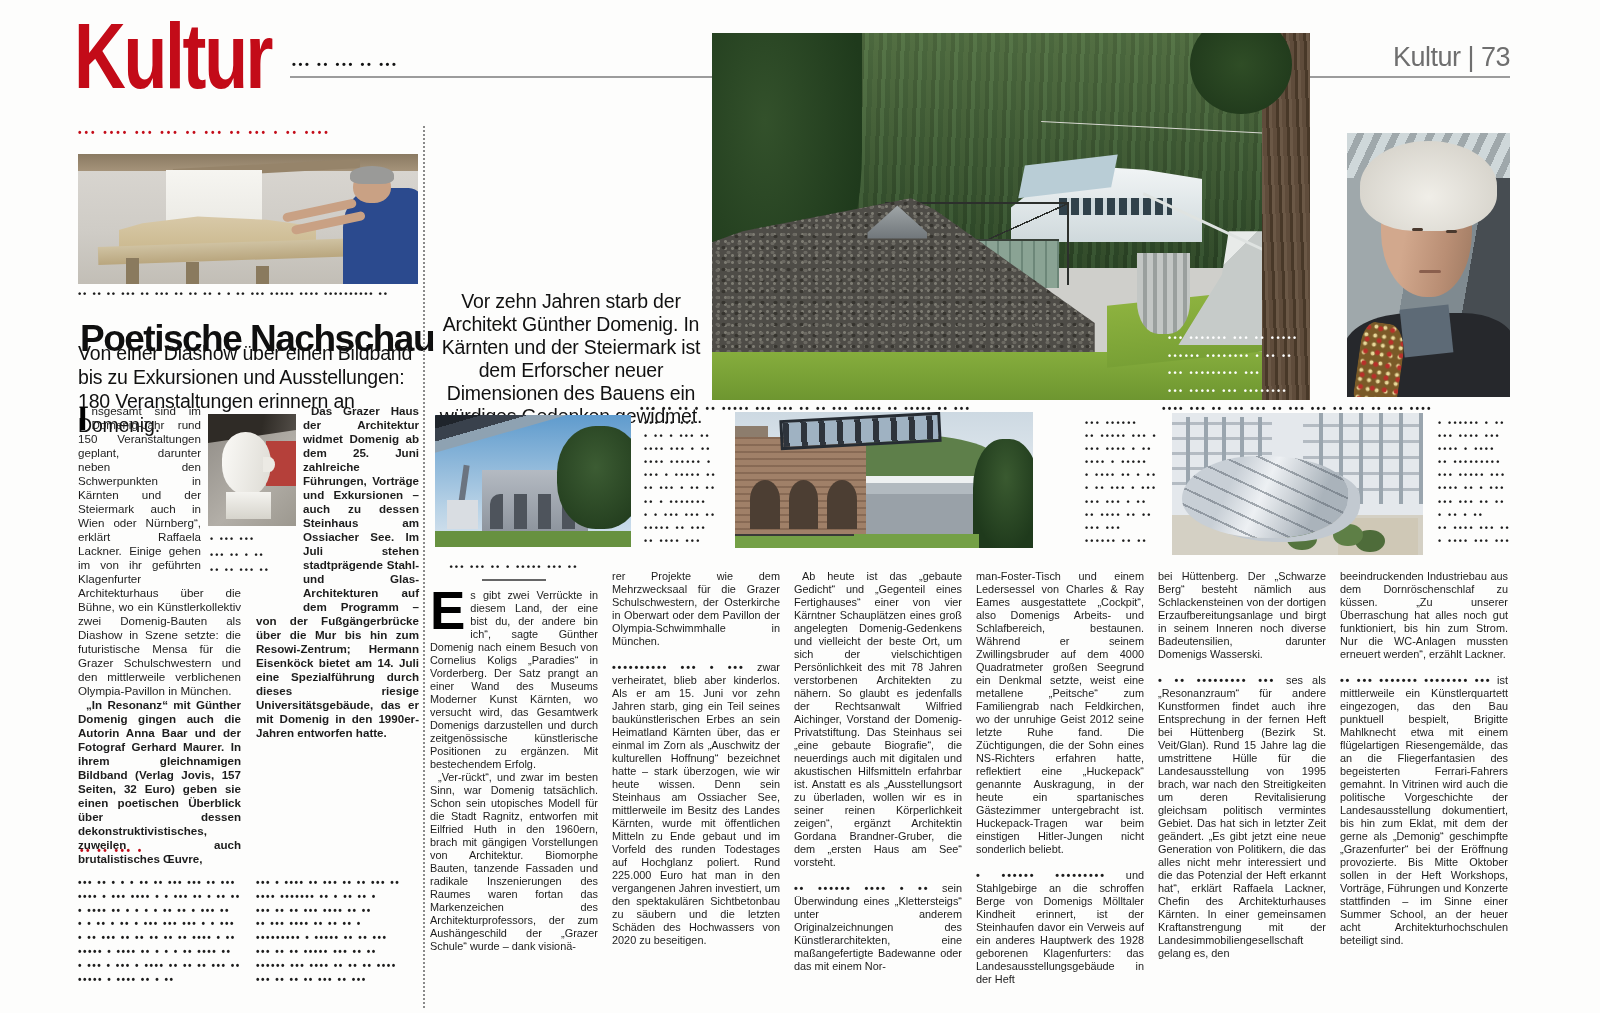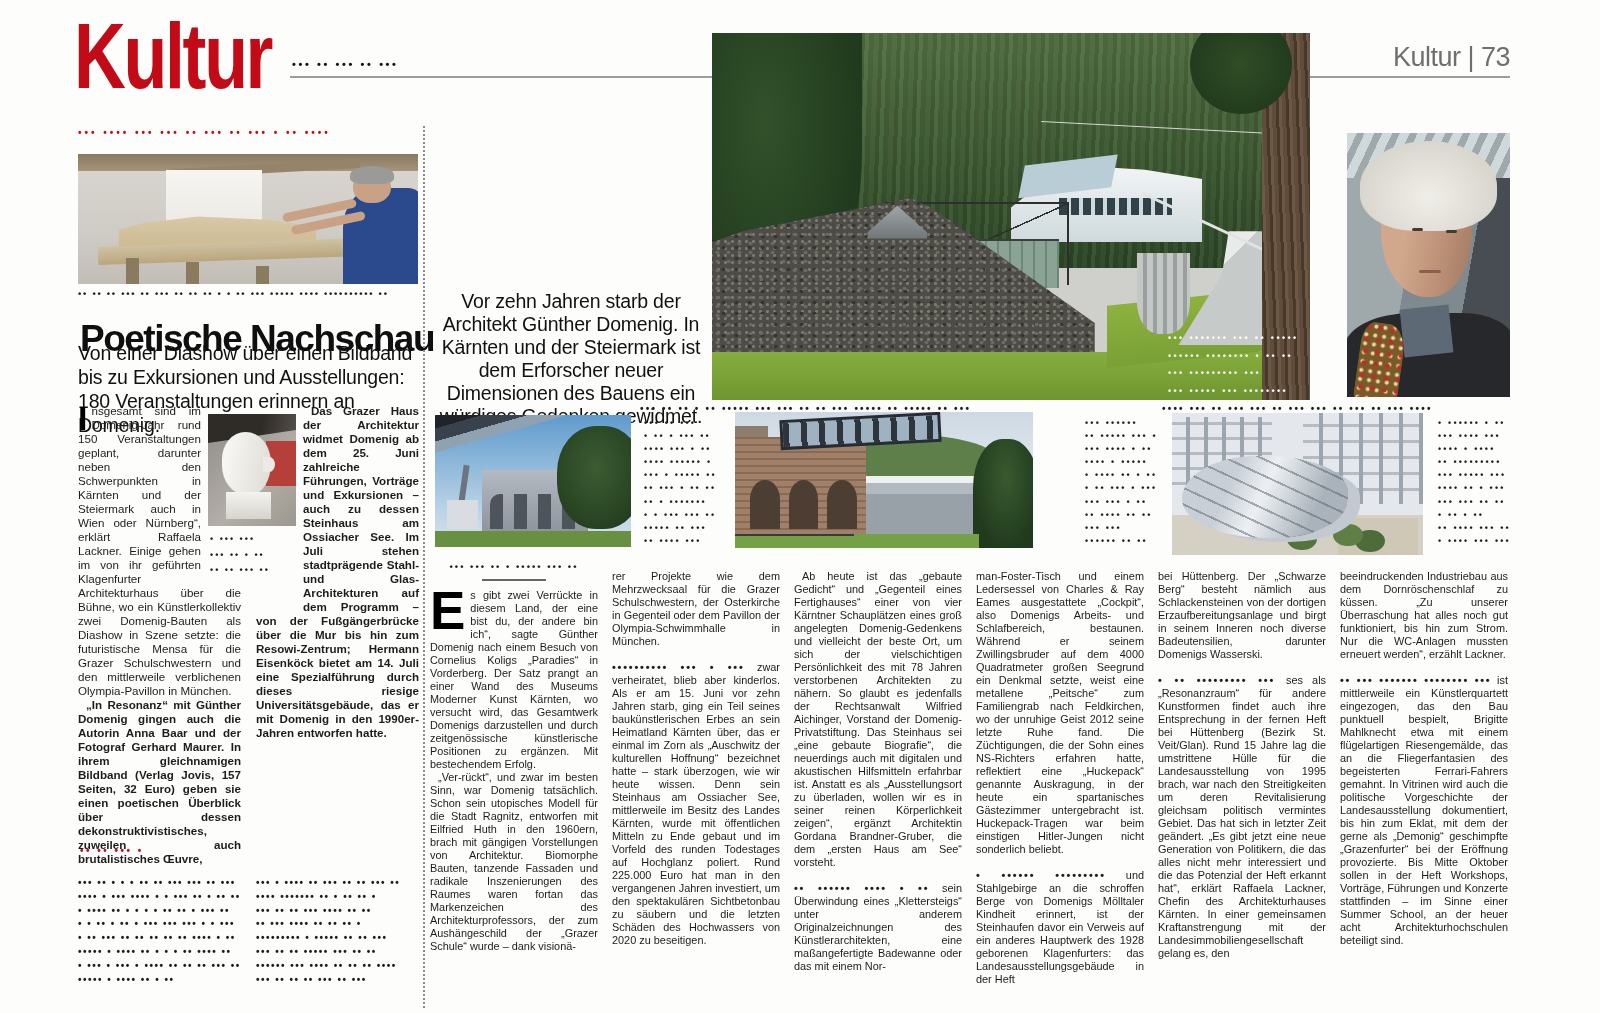--- a/index.html
+++ b/index.html
@@ -336,21 +336,21 @@
 • •••• ••• •••</div>
 
   <div class="ma-body">
     <div class="ma-col">
       <div class="byline dots">••• ••• •• • ••••• ••• ••</div>
       <div class="byline-rule"></div>
       <p><span class="dc-main">E</span><span>s gibt zwei Verrückte in diesem Land, der eine bist du, der andere bin ich“, sagte Günther Domenig nach einem Besuch von Cornelius Koligs „Paradies“ in Vorderberg. Der Satz prangt an einer Wand des Museums Moderner Kunst Kärnten, wo versucht wird, das Gesamtwerk Domenigs darzustellen und durch zeitgenössische künstlerische Positionen zu ergänzen. Mit bestechendem Erfolg.</span></p>
       <p class="ind">„Ver-rückt“, und zwar im besten Sinn, war Domenig tatsächlich. Schon sein utopisches Modell für die Stadt Ragnitz, entworfen mit Eilfried Huth in den 1960ern, brach mit gängigen Vorstellungen von Architektur. Biomorphe Bauten, tanzende Fassaden und radikale Inszenierungen des Raumes waren fortan das Markenzeichen des Architekturprofessors, der zum Aushängeschild der „Grazer Schule“ wurde – dank visionä-</p>
     </div>
     <div class="ma-col pt">
-      <p>rer Projekte wie dem Mehrzwecksaal für die Grazer Schulschwestern, der Osterkirche in Gegenteil oder dem Pavillon der Olympia-Schwimmhalle in München.</p>
+      <p>rer Projekte wie dem Mehrzwecksaal für die Grazer Schulschwestern, der Osterkirche in Oberwart oder dem Pavillon der Olympia-Schwimmhalle in München.</p>
       <p class="gap"><span class="rd">•••••••••• ••• • ••• </span><span>zwar verheiratet, blieb aber kinderlos. Als er am 15. Juni vor zehn Jahren starb, ging ein Teil seines baukünstlerischen Erbes an sein Heimatland Kärnten über, das er einmal im Zorn als „Auschwitz der kulturellen Hoffnung“ bezeichnet hatte – stark überzogen, wie wir heute wissen. Denn sein Steinhaus am Ossiacher See, mittlerweile im Besitz des Landes Kärnten, wurde mit öffentlichen Mitteln zu Ende gebaut und im Vorfeld des runden Todestages auf Hochglanz poliert. Rund 225.000 Euro hat man in den vergangenen Jahren investiert, um den spektakulären Sichtbetonbau zu säubern und die letzten Schäden des Hochwassers von 2020 zu beseitigen.</span></p>
     </div>
     <div class="ma-col pt">
       <p class="ind">Ab heute ist das „gebaute Gedicht“ und „Gegenteil eines Fertighauses“ einer von vier Kärntner Schauplätzen eines groß angelegten Domenig-Gedenkens und vielleicht der beste Ort, um sich der vielschichtigen Persönlichkeit des mit 78 Jahren verstorbenen Architekten zu nähern. So glaubt es jedenfalls der Rechtsanwalt Wilfried Aichinger, Vorstand der Domenig-Privatstiftung. Das Steinhaus sei „eine gebaute Biografie“, die neuerdings auch mit digitalen und akustischen Hilfsmitteln erfahrbar ist. Anstatt es als „Ausstellungsort zu überladen, wollen wir es in seiner reinen Körperlichkeit zeigen“, ergänzt Architektin Gordana Brandner-Gruber, die dem „ersten Haus am See“ vorsteht.</p>
       <p class="gap"><span class="rd">•• •••••• •••• • •• </span><span>sein Überwindung eines „Klettersteigs“ unter anderem Originalzeichnungen des Künstlerarchitekten, eine maßangefertigte Badewanne oder das mit einem Nor-</span></p>
     </div>
     <div class="ma-col pt">
       <p>man-Foster-Tisch und einem Ledersessel von Charles &amp; Ray Eames ausgestattete „Cockpit“, also Domenigs Arbeits- und Schlafbereich, bestaunen. Während er seinem Zwillingsbruder auf dem 4000 Quadratmeter großen Seegrund ein Denkmal setzte, weist eine metallene „Peitsche“ zum Familiengrab nach Feldkirchen, wo der unruhige Geist 2012 seine letzte Ruhe fand. Die Züchtigungen, die der Sohn eines NS-Richters erfahren hatte, reflektiert eine „Huckepack“ genannte Auskragung, in der heute ein spartanisches Gästezimmer untergebracht ist. Huckepack-Tragen war beim einstigen Hitler-Jungen nicht sonderlich beliebt.</p>
       <p class="gap"><span class="rd">• •••••• ••••••••• </span><span>und Stahlgebirge an die schroffen Berge von Domenigs Mölltaler Kindheit erinnert, ist der Steinhaufen davor ein Verweis auf ein anderes Hauptwerk des 1928 geborenen Klagenfurters: das Landesausstellungsgebäude in der Heft</span></p>
     </div>

